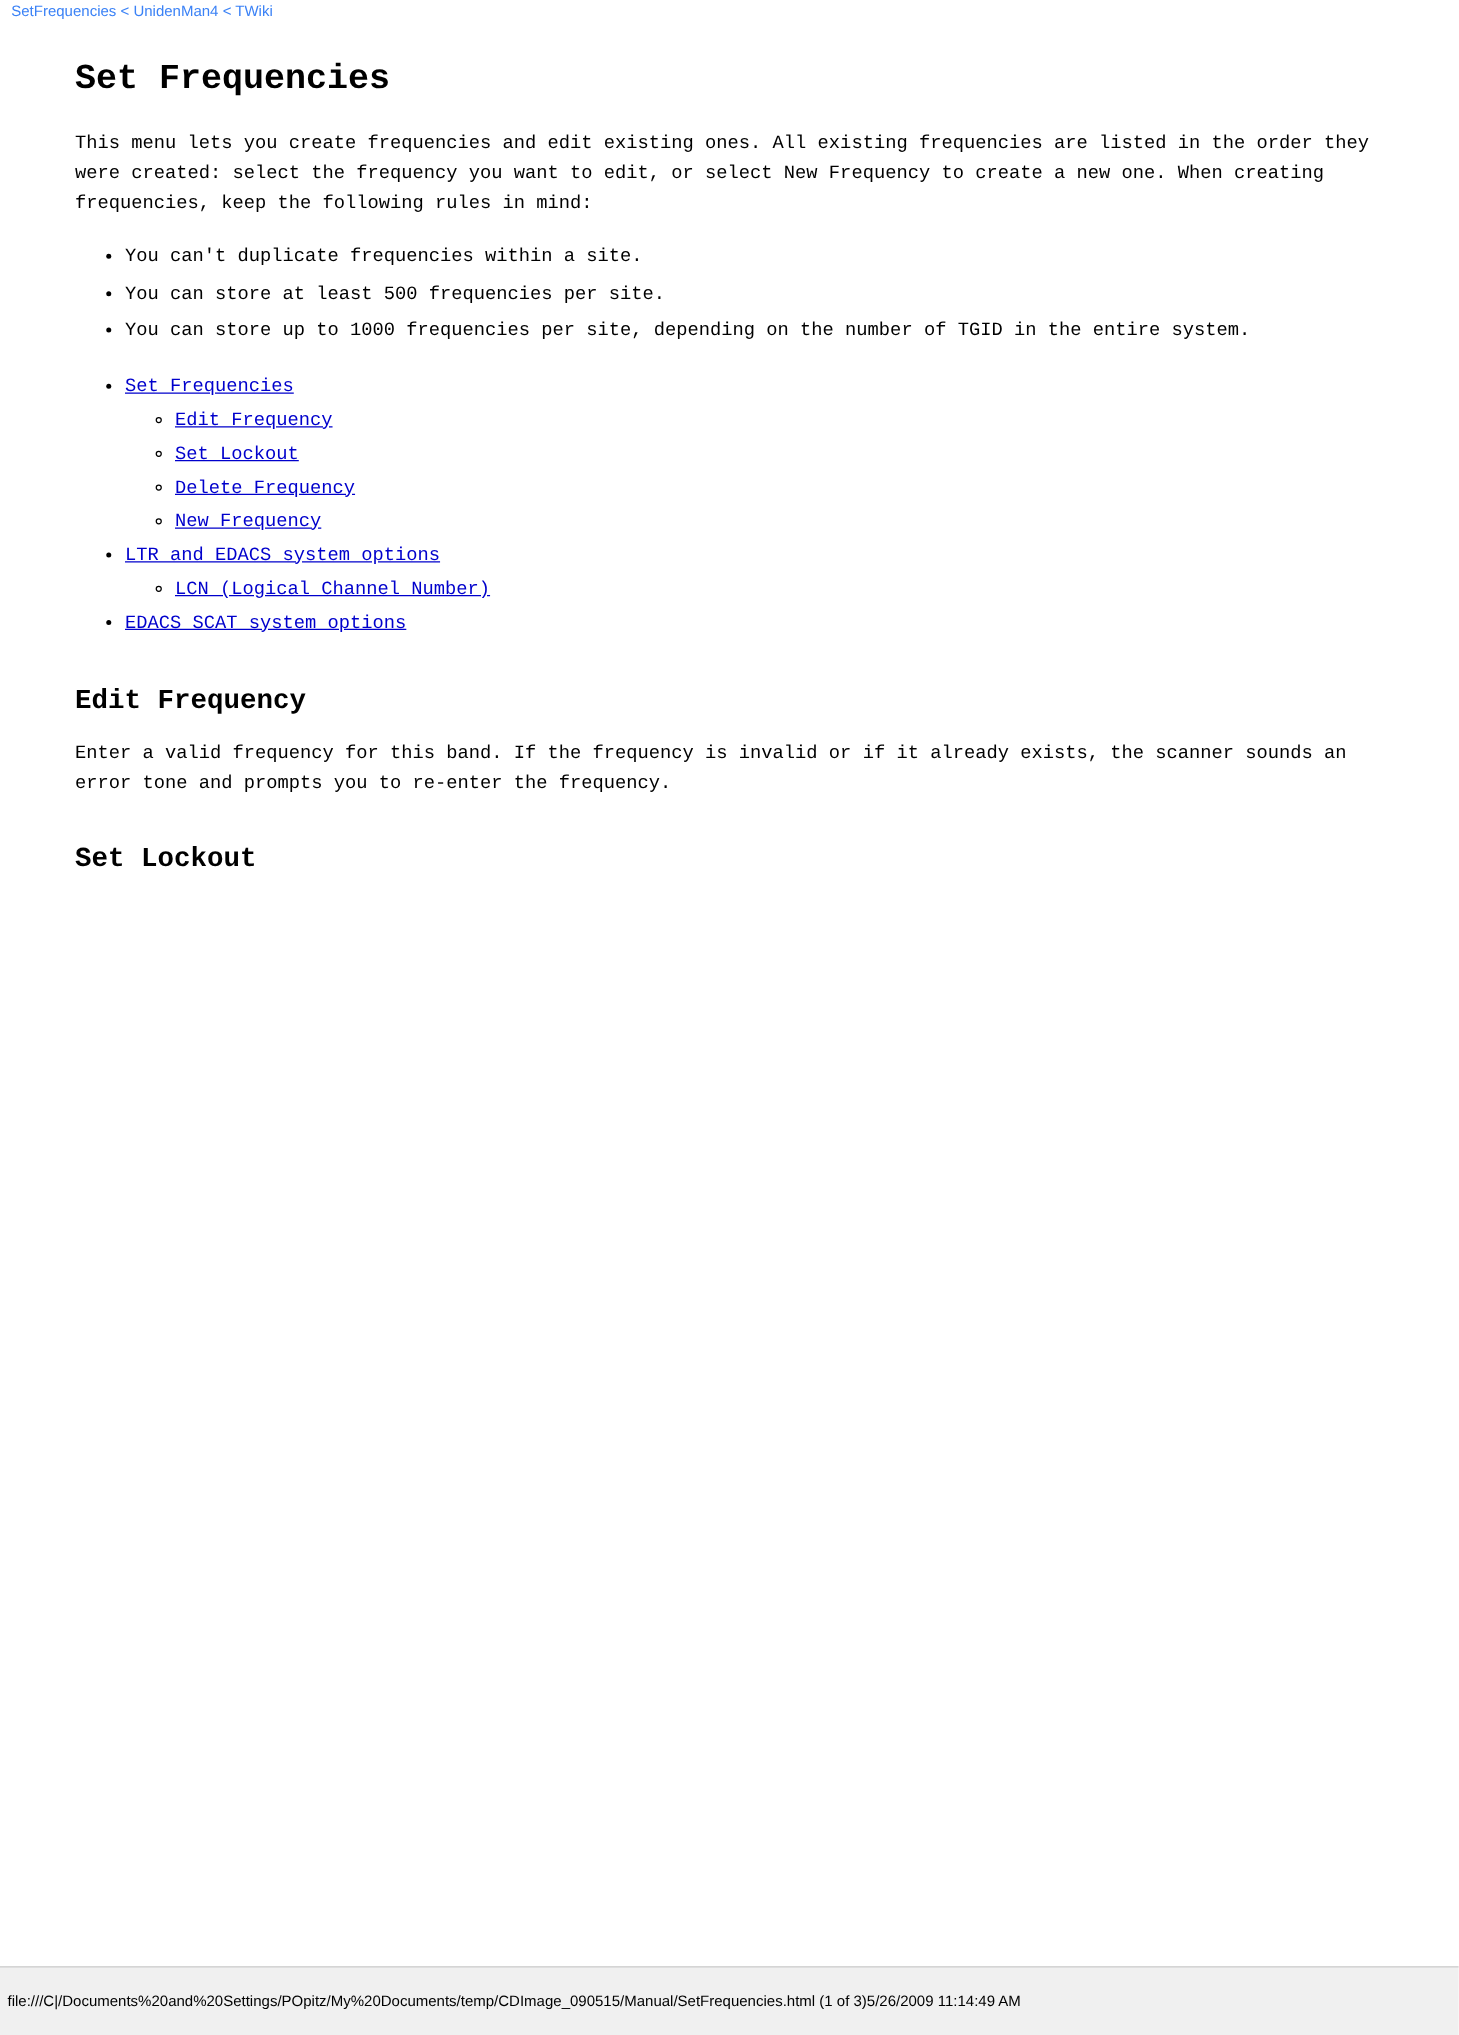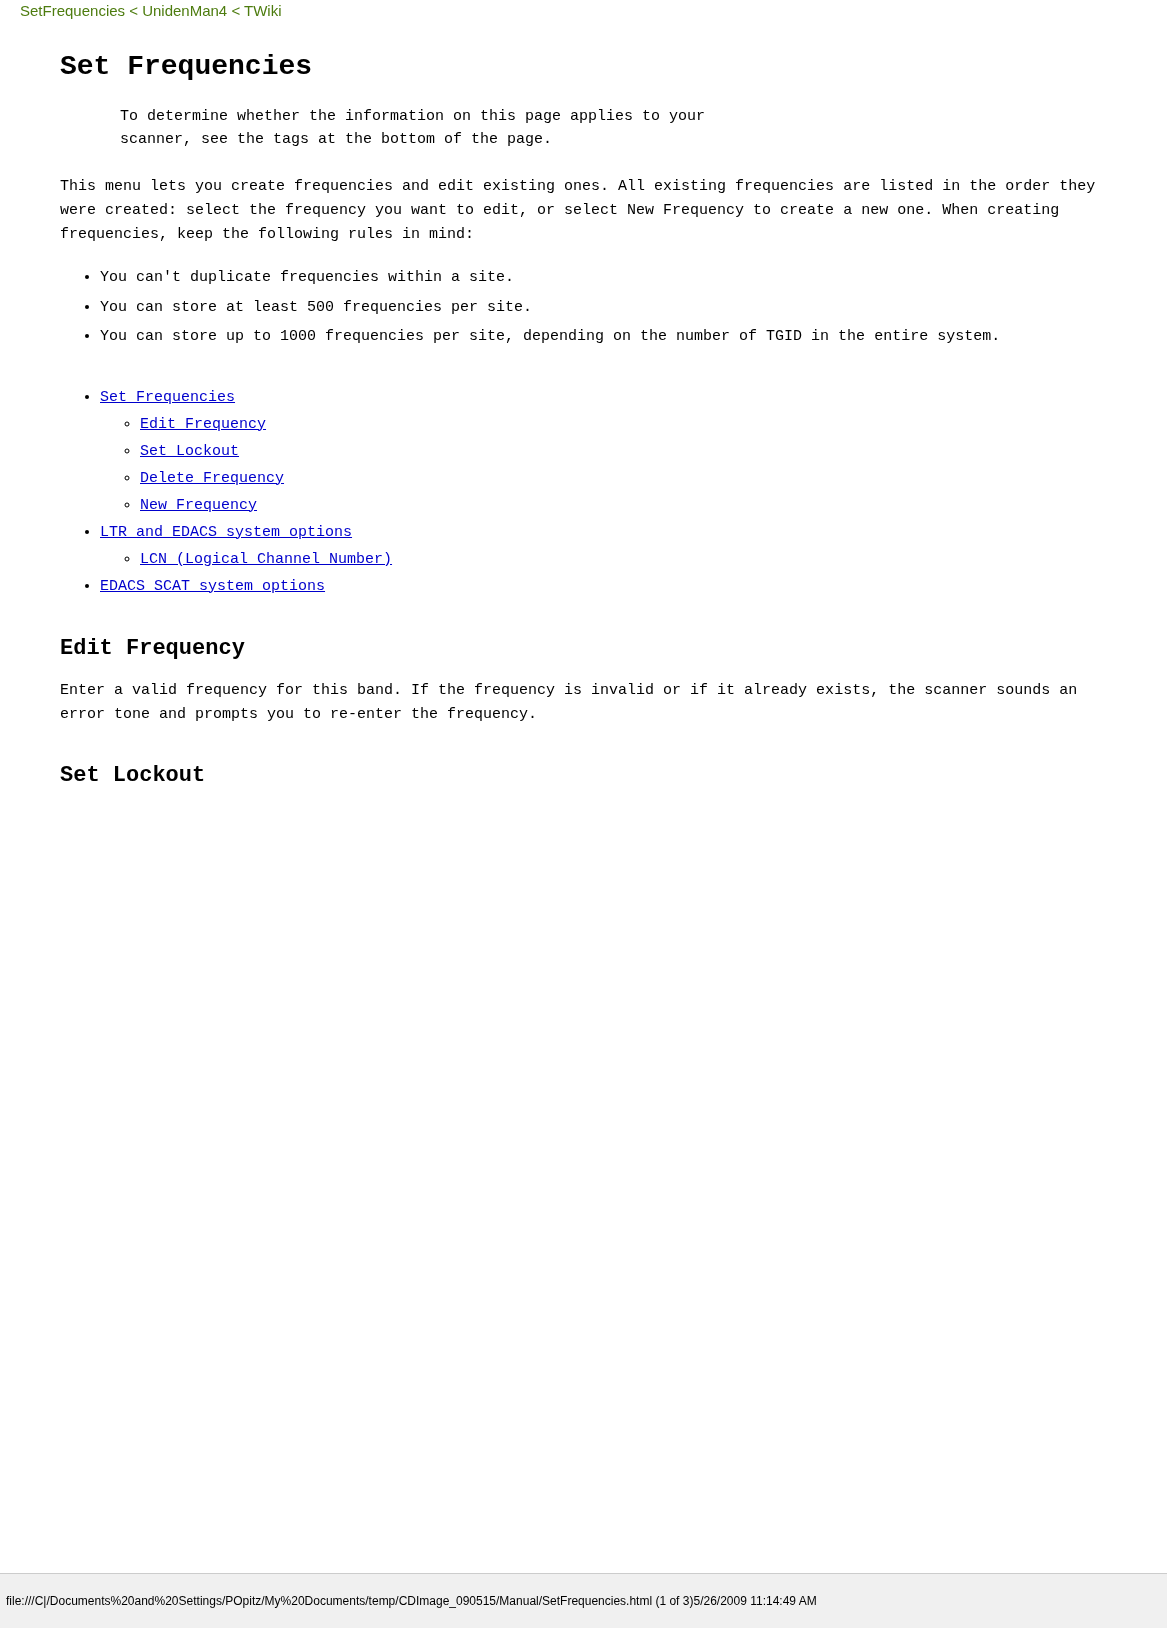--- a/index.html
+++ b/index.html
@@ -12,23 +12,23 @@
       font-family: Arial, Helvetica, sans-serif;
       font-size: 15px;
       color: #000000;
       background: #ffffff;
       width: 1167px;
       min-height: 1628px;
       position: relative;
     }
 
     #title-bar {
-      font-size: 15px;
-      color: #4d7c0f;
-      padding: 2px 20px;
+      font-size: 12px;
+      color: #3b82f6;
+      padding: 2px 9px;
       border-bottom: none;
       background: #fff;
     }
 
     #content {
       padding: 30px 60px 60px 60px;
       font-family: Liberation Mono, monospace;
     }
 
     h1.page-title {
@@ -55,21 +55,21 @@
 
     .body-text {
       font-size: 15px;
       line-height: 1.6;
       margin-bottom: 18px;
     }
 
     ul.main-list {
       list-style: disc;
       margin-left: 40px;
-      margin-bottom: 34px;
+      margin-bottom: 18px;
     }
 
     ul.main-list li {
       font-size: 15px;
       line-height: 1.7;
       margin-bottom: 4px;
     }
 
     ul.toc-list {
       list-style: disc;
@@ -113,24 +113,20 @@
 <body>
 
 <div id="title-bar">
   <span>SetFrequencies &lt; UnidenMan4 &lt; TWiki</span>
 </div>
 
 <div id="content">
 
   <h1 class="page-title">Set Frequencies</h1>
 
-  <div class="notice-box">
-    <span>To determine whether the information on this page applies to your</span><br>
-    <span>scanner, see the tags at the bottom of the page.</span>
-  </div>
 
   <p class="body-text">This menu lets you create frequencies and edit existing ones. All existing frequencies are listed in the order they were created: select the frequency you want to edit, or select New Frequency to create a new one. When creating frequencies, keep the following rules in mind:</p>
 
   <ul class="main-list">
     <li>You can't duplicate frequencies within a site.</li>
     <li>You can store at least 500 frequencies per site.</li>
     <li>You can store up to 1000 frequencies per site, depending on the number of TGID in the entire system.</li>
   </ul>
 
   <ul class="toc-list">

